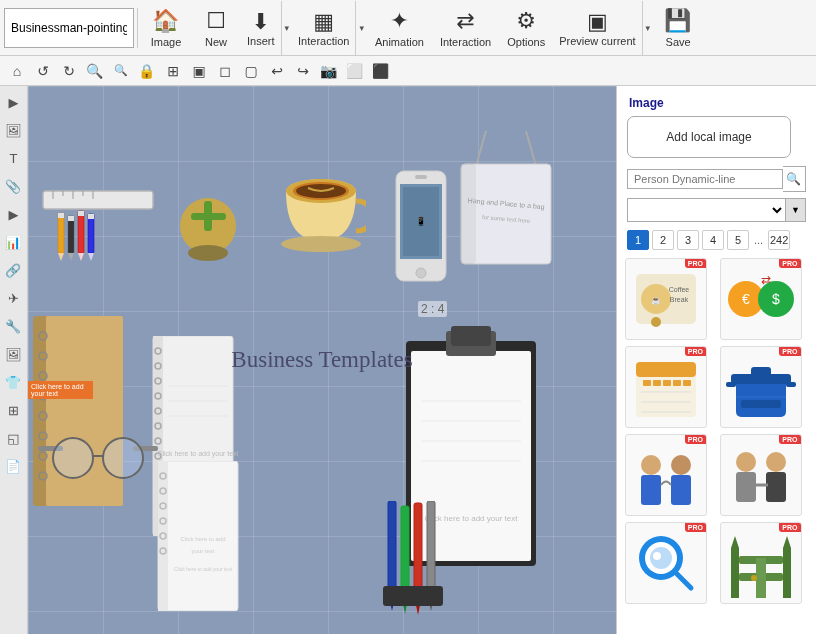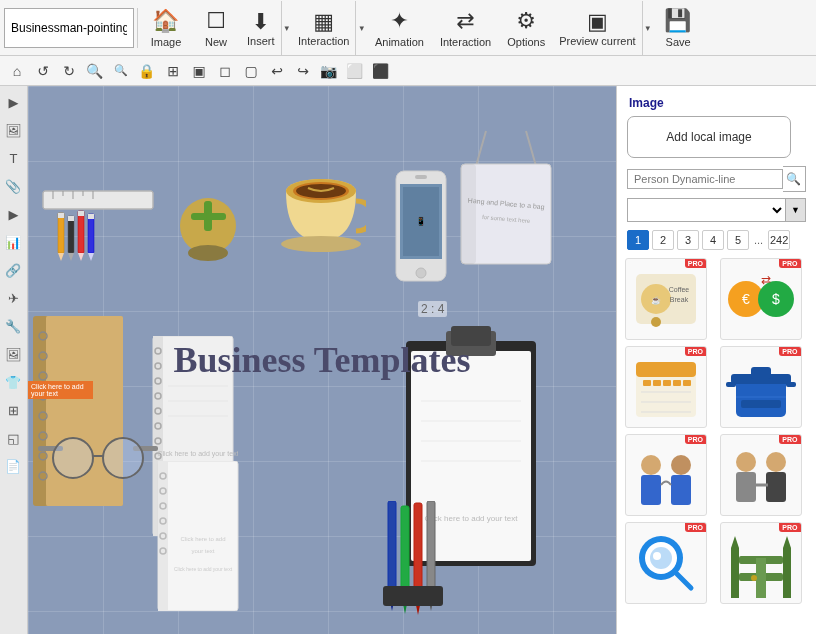--- a/index.html
+++ b/index.html
@@ -116,22 +116,22 @@
       background-image: linear-gradient(rgba(255,255,255,0.15) 1px, transparent 1px),
                         linear-gradient(90deg, rgba(255,255,255,0.15) 1px, transparent 1px);
       background-size: 75px 75px;
     }
 
     .canvas-title {
       position: absolute;
       left: 50%;
       top: 50%;
       transform: translate(-50%, -50%);
-      font-size: 36px;
-      font-weight: bold;
+      font-size: 23px;
+      font-weight: normal;
       color: #4a4a6a;
       font-family: Georgia, serif;
       white-space: nowrap;
     }
 
     
     #sidebar {
       width: 28px;
       background: #e8e8e8;
       border-right: 1px solid #ccc;

